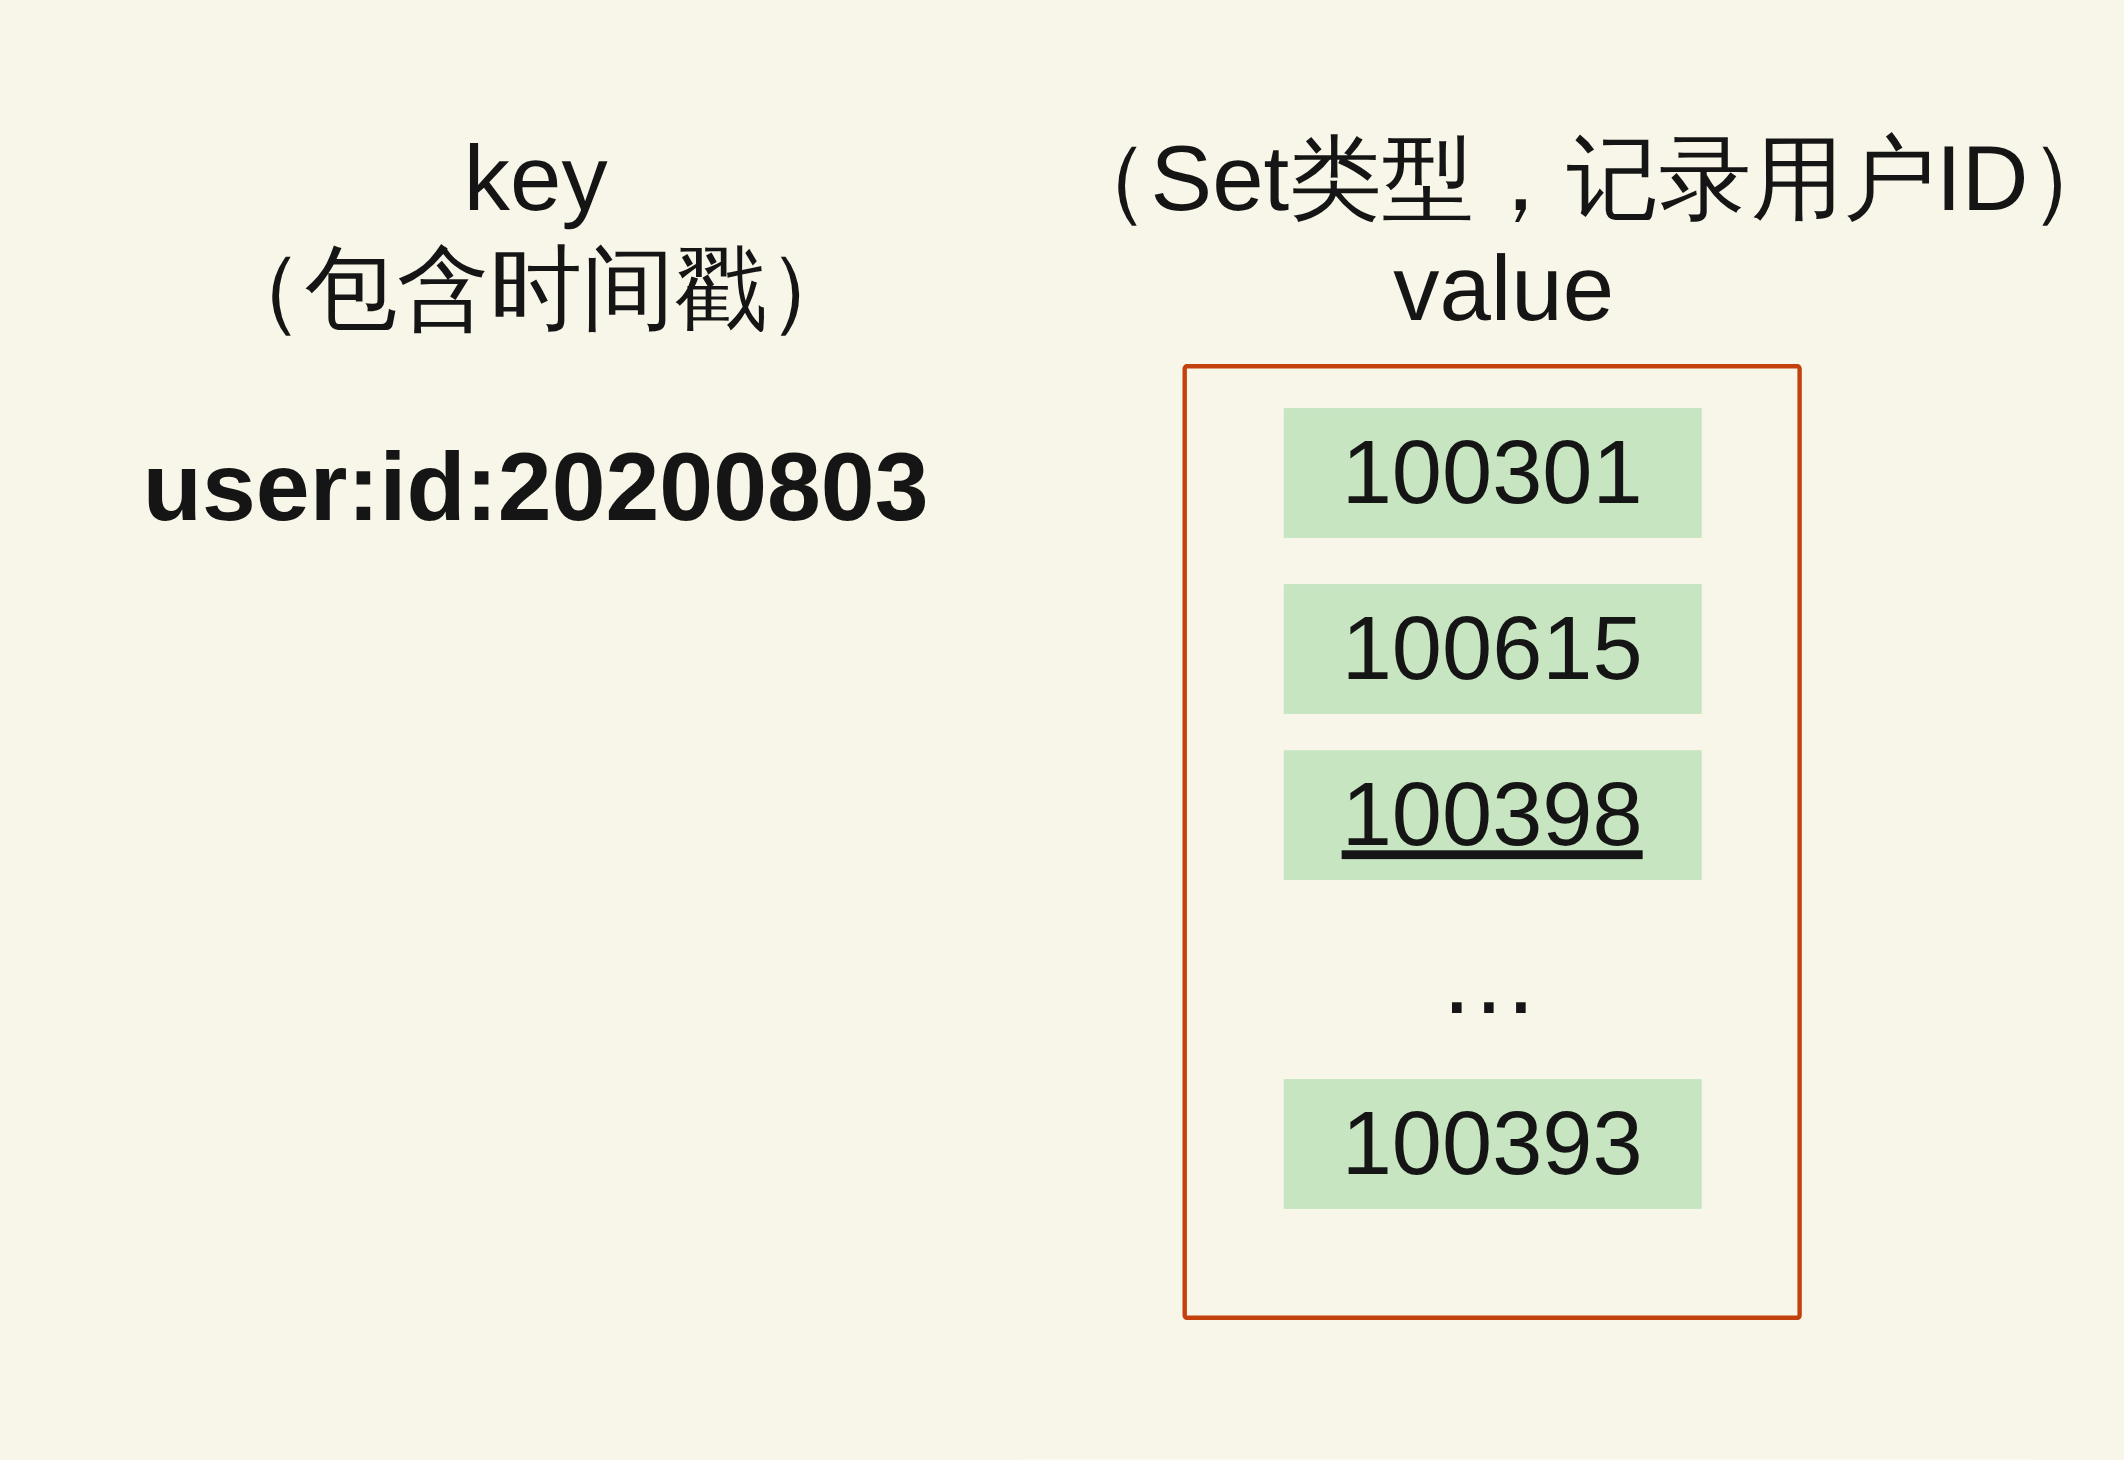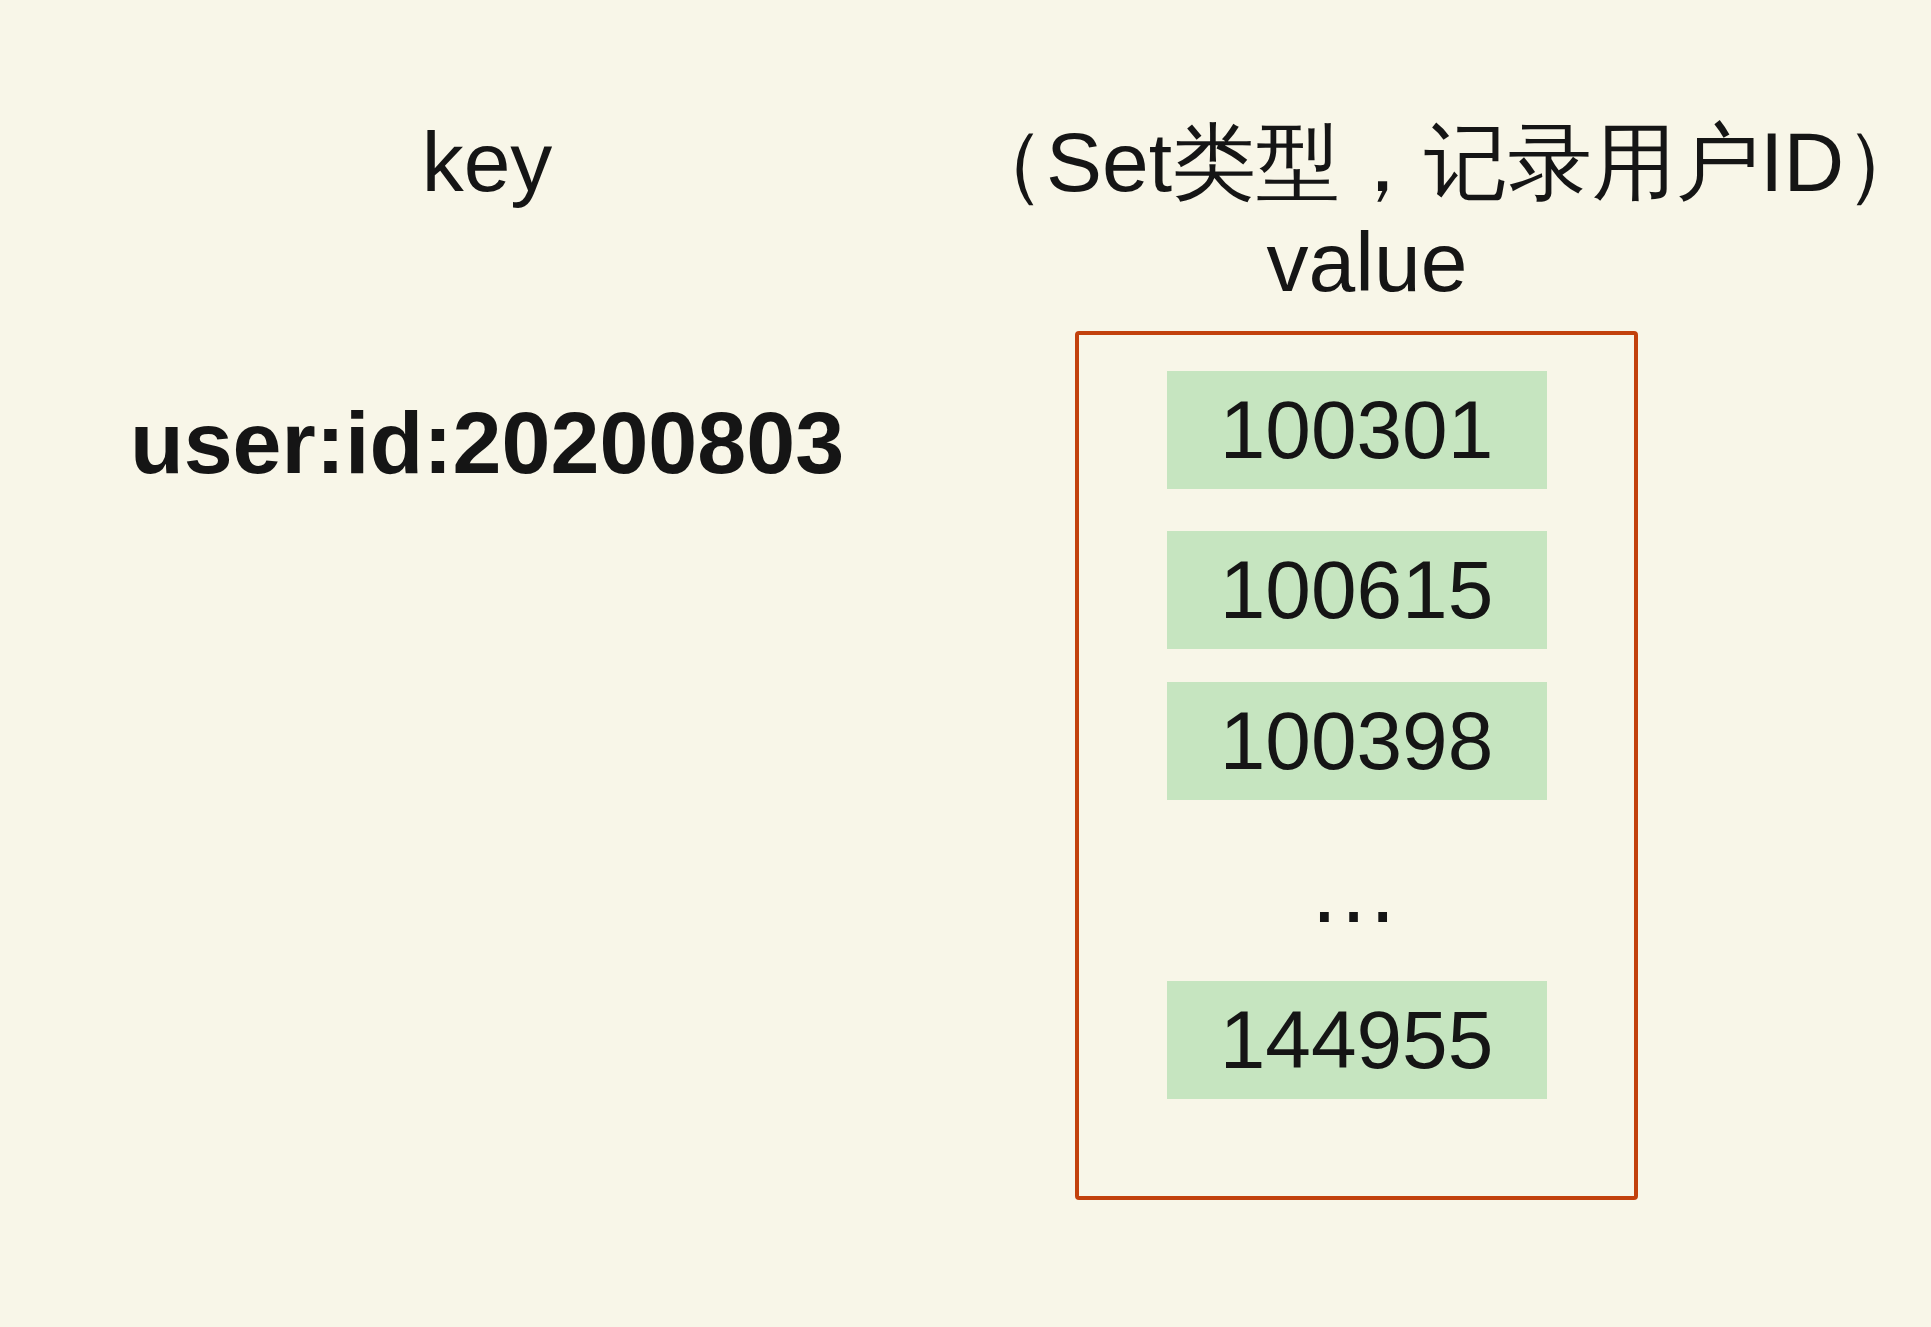--- a/index.html
+++ b/index.html
@@ -56,50 +56,51 @@
     background: #C6E5C0;
     display: flex;
     align-items: center;
     justify-content: center;
     font-size: 82px;
     font-weight: 400;
     flex: 0 0 auto;
   }
   .set-item.row-1 { margin-top: 36px; }
   .set-item.row-2 { margin-top: 42px; }
-  .set-item.row-3 { margin-top: 33px; }
+  .set-item.row-3 { margin-top: 33px; text-decoration: underline; }
   .set-item.row-4 { margin-top: 1px; }
   .ellipsis-row {
     width: 380px;
     height: 180px;
     display: flex;
     align-items: center;
     justify-content: center;
     font-size: 92px;
     letter-spacing: 6px;
     flex: 0 0 auto;
   }
 </style>
 </head>
 <body>
 
 <div class="canvas">
 
   <div class="col-header key-header">
     <div>key</div>
+    <div>（包含时间戳）</div>
   </div>
 
   <div class="col-header value-header">
     <div>（Set类型，记录用户ID）</div>
     <div>value</div>
   </div>
 
   <div class="key-text">user:id:20200803</div>
 
   <div class="value-box">
     <div class="set-item row-1">100301</div>
     <div class="set-item row-2">100615</div>
     <div class="set-item row-3">100398</div>
     <div class="ellipsis-row">…</div>
-    <div class="set-item row-4">144955</div>
+    <div class="set-item row-4">100393</div>
   </div>
 
 </div>
 
 </body></html>

